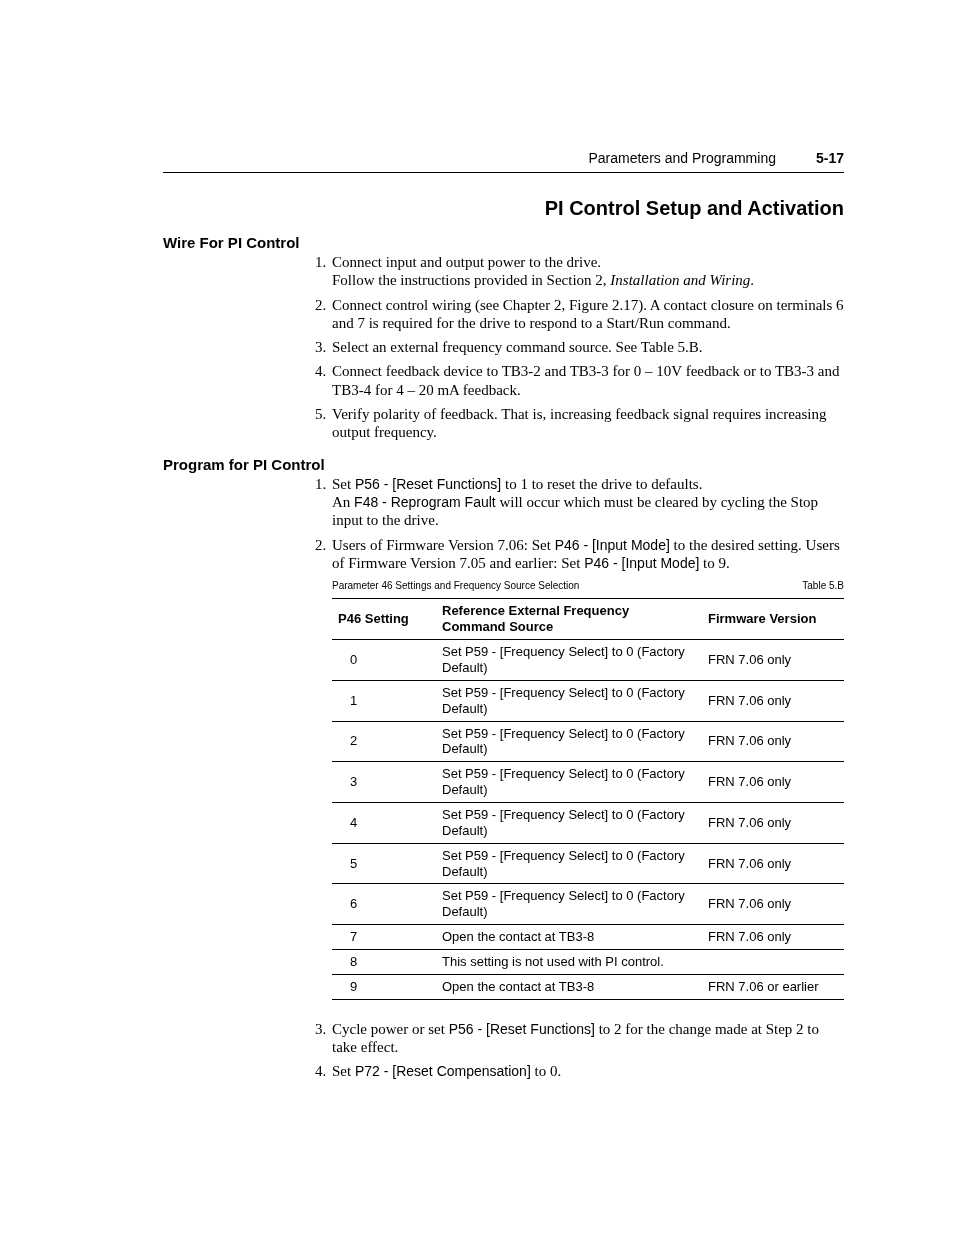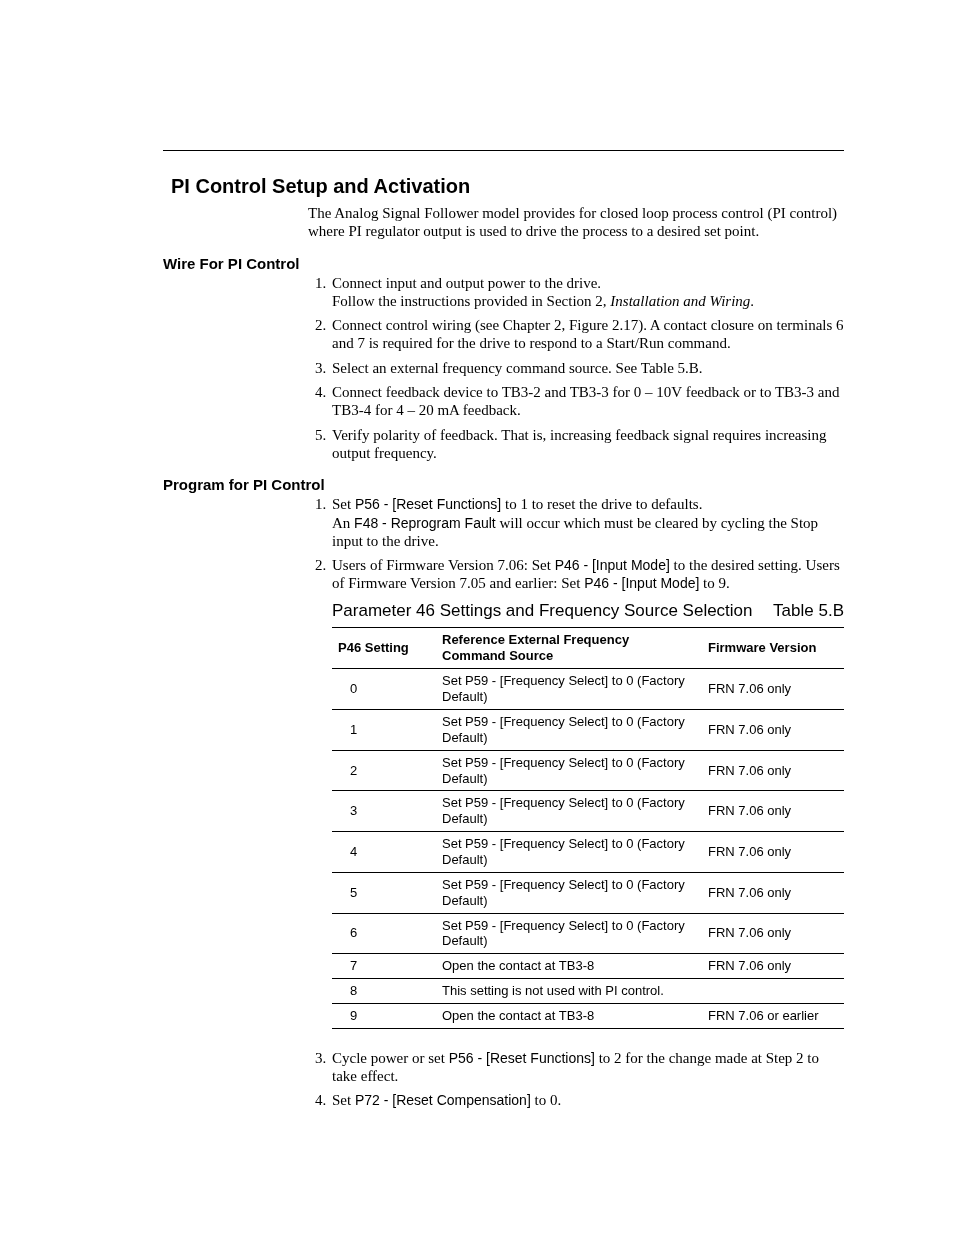--- a/index.html
+++ b/index.html
@@ -27,21 +27,22 @@
   .running-head .pagenum { font-weight: bold; }
   .rule {
     border: 0;
     border-top: 1px solid #000;
     margin: 0 0 24px 0;
   }
   h1.section {
     font-family: Arial, Helvetica, sans-serif;
     font-weight: 900;
     font-size: 20px;
-    margin: 0 0 6px 8px;
+    margin: 0 0 6px 0;
+    text-align: right;
   }
   .body-col {
     margin-left: 145px;
   }
   p { margin: 0 0 6px 0; line-height: 1.22; }
   .subhead {
     font-family: Liberation Sans, sans-serif;
     font-weight: bold;
     font-size: 15px;
     margin: 14px 0 2px 0;
@@ -55,21 +56,21 @@
     margin-bottom: 6px;
     line-height: 1.22;
   }
   ol.num > li .sub { margin-top: 2px; }
   .ital { font-style: italic; }
   .sans { font-family: Arial, Helvetica, sans-serif; font-size: 14px; }
   .table-caption {
     display: flex;
     justify-content: space-between;
     font-family: Arial, Helvetica, sans-serif;
-    font-size: 17px;
+    font-size: 10px;
     margin-top: 8px;
     margin-bottom: 6px;
   }
   table.param {
     width: 100%;
     border-collapse: collapse;
     font-family: Arial, Helvetica, sans-serif;
     font-size: 13px;
   }
   table.param th {
@@ -87,27 +88,28 @@
   table.param td.c1 { }
   table.param td.c2 { width: 130px; }
   table.param td.span { text-align: left; }
   .after-table { margin-top: 20px; }
 </style>
 </head>
 <body>
 
 <div class="page">
 
+  <div class="running-head">
+    <span class="chap-title">Parameters and Programming</span>
+    <span class="pagenum">5-17</span>
+  </div>
   <hr class="rule">
 
   <h1 class="section">PI Control Setup and Activation</h1>
 
-  <div class="body-col">
-    <p>The Analog Signal Follower model provides for closed loop process control (PI control) where PI regulator output is used to drive the process to a desired set point.</p>
-  </div>
 
   <div class="subhead">Wire For PI Control</div>
   <div class="body-col">
     <ol class="num">
       <li>
         <span>Connect input and output power to the drive.</span><br>
         <span>Follow the instructions provided in Section 2, </span><span class="ital">Installation and Wiring</span><span>.</span>
       </li>
       <li>Connect control wiring (see Chapter 2, Figure 2.17). A contact closure on terminals 6 and 7 is required for the drive to respond to a Start/Run command.</li>
       <li>Select an external frequency command source. See Table 5.B.</li>

